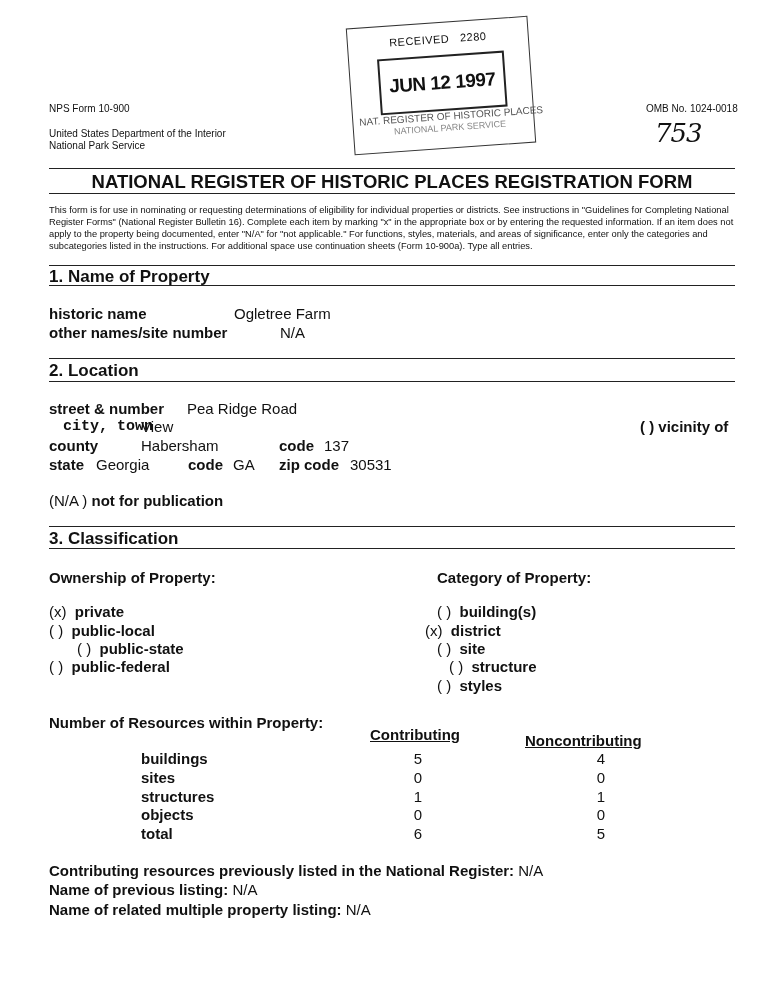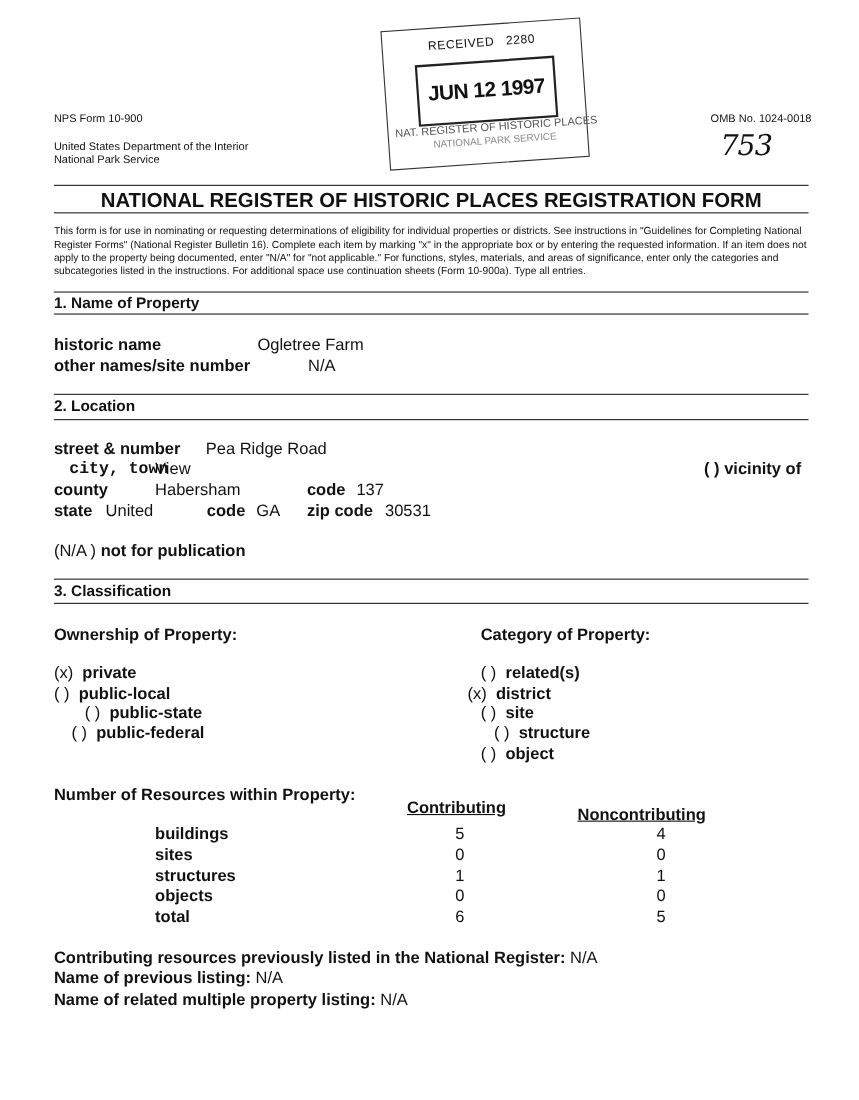--- a/index.html
+++ b/index.html
@@ -4,21 +4,21 @@
 <style>
   html, body { margin: 0; padding: 0; }
   body {
     width: 781px; height: 1000px; background: #ffffff; position: relative;
     font-family: "Liberation Sans", sans-serif; color: #111; overflow: hidden;
   }
   .abs { position: absolute; }
   .small { font-size: 10px; }
   .bold { font-weight: bold; }
   .rule { position: absolute; left: 49px; width: 686px; height: 0; border-top: 1.6px solid #222; }
-  .sec-title { position: absolute; left: 49px; font-size: 14px; font-weight: bold; }
+  .sec-title { position: absolute; left: 49px; font-size: 17px; font-weight: bold; }
   .lbl { font-weight: bold; font-size: 15px; }
   .row { position: absolute; font-size: 15px; white-space: nowrap; }
   .u { text-decoration: underline; }
   
   .stamp {
     position: absolute; left: 350px; top: 22px; width: 180px; height: 125px;
     border: 1.5px solid #333; transform: rotate(-4deg); transform-origin: center;
   }
   .stamp-inner {
     position: absolute; left: 28px; top: 32px; width: 123px; height: 52px;
@@ -83,21 +83,21 @@
 <div class="row lbl" style="left:63px;top:418px;font-family:Liberation Mono, monospace;">city, town</div>
 <div class="row" style="left:141px;top:418px;">View</div>
 <div class="row lbl" style="left:640px;top:418px;">( ) vicinity of</div>
 
 <div class="row lbl" style="left:49px;top:437px;">county</div>
 <div class="row" style="left:141px;top:437px;">Habersham</div>
 <div class="row lbl" style="left:279px;top:437px;">code</div>
 <div class="row" style="left:324px;top:437px;">137</div>
 
 <div class="row lbl" style="left:49px;top:456px;">state</div>
-<div class="row" style="left:96px;top:456px;">United</div>
+<div class="row" style="left:96px;top:456px;">Georgia</div>
 <div class="row lbl" style="left:188px;top:456px;">code</div>
 <div class="row" style="left:233px;top:456px;">GA</div>
 <div class="row lbl" style="left:279px;top:456px;">zip code</div>
 <div class="row" style="left:350px;top:456px;">30531</div>
 
 <div class="row" style="left:49px;top:492px;">
   <span>(N/A )</span>
   <span class="lbl">not for publication</span>
 </div>
 
@@ -113,44 +113,44 @@
   <span class="lbl">private</span>
 </div>
 <div class="row" style="left:49px;top:622px;">
   <span>( )</span>&nbsp;
   <span class="lbl">public-local</span>
 </div>
 <div class="row" style="left:49px;top:640px;margin-left:28px;">
   <span>( )</span>&nbsp;
   <span class="lbl">public-state</span>
 </div>
-<div class="row" style="left:49px;top:658px;margin-left:16px;">
+<div class="row" style="left:49px;top:658px;">
   <span>( )</span>&nbsp;
   <span class="lbl">public-federal</span>
 </div>
 
 <div class="row" style="left:437px;top:603px;">
   <span>( )</span>&nbsp;
-  <span class="lbl">related(s)</span>
+  <span class="lbl">building(s)</span>
 </div>
 <div class="row" style="left:425px;top:622px;">
   <span>(x)</span>&nbsp;
   <span class="lbl">district</span>
 </div>
 <div class="row" style="left:437px;top:640px;">
   <span>( )</span>&nbsp;
   <span class="lbl">site</span>
 </div>
 <div class="row" style="left:437px;top:658px;margin-left:12px;">
   <span>( )</span>&nbsp;
   <span class="lbl">structure</span>
 </div>
 <div class="row" style="left:437px;top:677px;">
   <span>( )</span>&nbsp;
-  <span class="lbl">object</span>
+  <span class="lbl">styles</span>
 </div>
 
 <div class="row lbl" style="left:49px;top:714px;">Number of Resources within Property:</div>
 <div class="row lbl u" style="left:370px;top:714px;margin-top:12px;">Contributing</div>
 <div class="row lbl u" style="left:525px;top:732px;">Noncontributing</div>
 
 <div>
   <div>
     <div class="row lbl" style="left:141px;top:750px;">buildings</div>
     <div class="col-num" style="left:408px;top:750px;">5</div>

